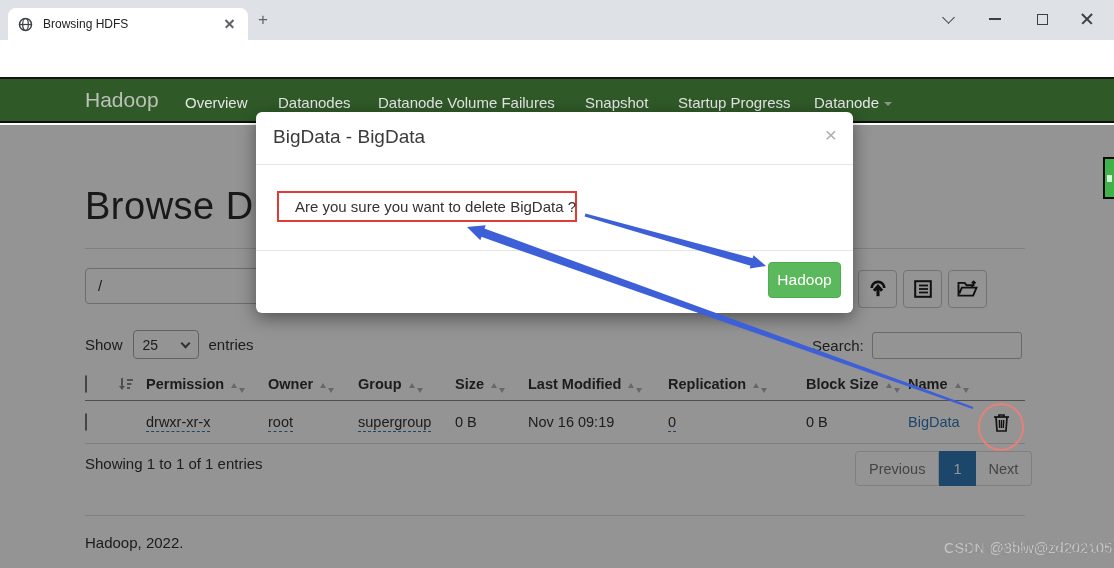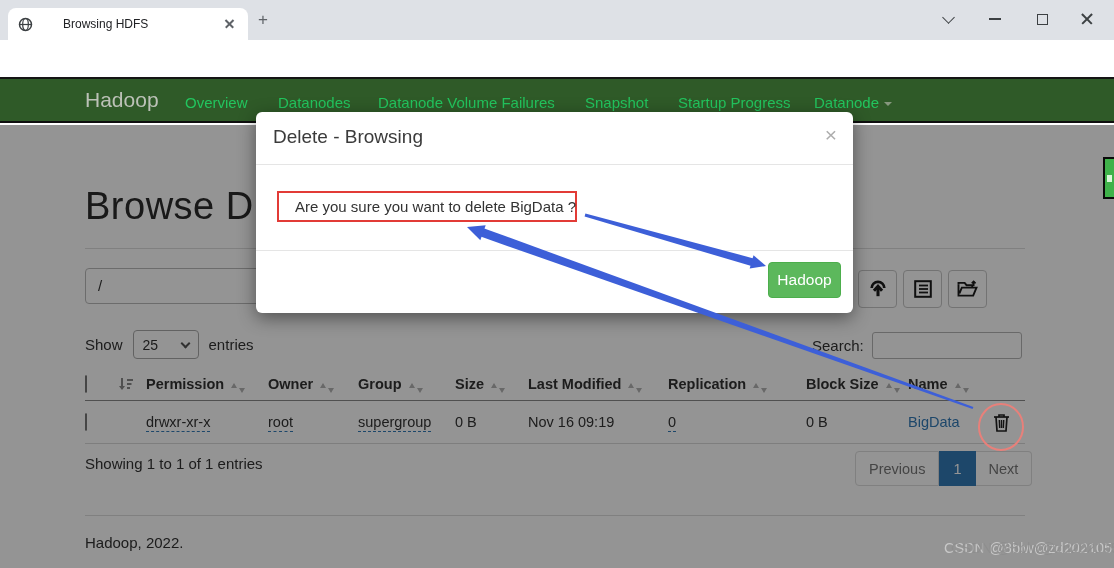--- a/index.html
+++ b/index.html
@@ -3,21 +3,21 @@
 <meta charset="utf-8">
 <style>
   * { box-sizing: border-box; margin: 0; padding: 0; }
   html,body { width:1114px; height:568px; overflow:hidden; }
   body { font-family:"Liberation Sans", sans-serif; background:#fff; position:relative; }
   #stage { position:absolute; left:0; top:0; width:1114px; height:568px; overflow:hidden; }
 
   
   #tabbar { position:absolute; left:0; top:0; width:1114px; height:40px; background:#dee1e6; }
   .tab { position:absolute; left:8px; top:8px; width:240px; height:32px; background:#fff;
-         border-radius:8px 8px 0 0; display:flex; align-items:center; padding:0 10px;gap:20px; }
+         border-radius:8px 8px 0 0; display:flex; align-items:center; padding:0 10px; }
   .tab-title { font-size:12px; color:#202124; margin-left:10px; flex:1; white-space:nowrap; overflow:hidden; }
   .tab-close { position:relative; width:16px; height:16px; }
   .bar1,.bar2 { position:absolute; left:2px; top:7px; width:11px; height:1.6px; background:#5f6368; }
   .bar1 { transform:rotate(45deg);} .bar2 { transform:rotate(-45deg);}
   .newtab { position:absolute; left:258px; top:12px; font-size:17px; color:#5f6368; line-height:16px; }
   .winctl { position:absolute; top:8px; width:30px; height:22px; display:flex; align-items:center; justify-content:center; }
   .chev { width:9px; height:9px; border-right:1.6px solid #3c4043; border-bottom:1.6px solid #3c4043; transform:rotate(45deg); margin-top:-4px;}
   .minig { width:12px; height:1.6px; background:#3c4043; }
   .maxg  { width:11px; height:11px; border:1.6px solid #3c4043; }
   .closeg { position:relative; width:14px; height:14px; }
@@ -31,21 +31,21 @@
   .omni .notsecure { color:#5f6368; margin-left:6px; }
   .omni .sep { color:#c6c9cc; margin:0 10px; font-size:15px; }
   .omni .host { color:#202124; }
   .omni .path { color:#44474a; }
   #chromeline { position:absolute; left:0; top:77px; width:1114px; height:2px; background:#151515; }
 
   
   #navbar { position:absolute; left:0; top:79px; width:1114px; height:44px; background:#2f5a28;
             border-bottom:2px solid #0e0e0e; }
   .brand { position:absolute; left:85px; top:9px; font-size:21px; color:#bcc1b7; }
-  .navitem { position:absolute; top:15px; font-size:15px; color:#22c55e; white-space:nowrap; }
+  .navitem { position:absolute; top:15px; font-size:15px; color:#e5e5e5; white-space:nowrap; }
   .caret { display:inline-block; width:0; height:0; border-left:4px solid transparent;
            border-right:4px solid transparent; border-top:4px solid #87977f; margin-left:5px; vertical-align:middle;}
 
   
   #content { position:absolute; left:0; top:125px; width:1114px; height:443px; background:#fff; }
   .h1 { position:absolute; left:85px; top:60px; font-size:38px; color:#2b2b2b; letter-spacing:.5px; }
   .rule { position:absolute; left:85px; width:940px; height:1px; background:#ddd; }
   .path-input { position:absolute; left:85px; top:143px; width:562px; height:36px; border:1px solid #bbb;
                 border-radius:4px; background:#fff; font-size:15px; color:#333; line-height:34px; padding-left:12px; }
   .actbtn { position:absolute; top:145px; width:39px; height:38px; border:1px solid #c6c6c6; border-radius:4px;
@@ -354,21 +354,21 @@
     <div class="footer-text">Hadoop, 2022.</div>
   </div>
 
   <div id="backdrop"></div>
   <div id="greenwidget">
       <i></i>
     </div>
 
   <div id="modal">
     <div class="m-head">
-      <span class="m-title">Delete - Browsing</span>
+      <span class="m-title">BigData - BigData</span>
       <span class="m-x">×</span>
     </div>
     <div class="m-msgbox">
       <span class="m-msg">Are you sure you want to delete BigData ?</span>
     </div>
     <div class="m-foot"></div>
     <div class="btn btn-delete">Hadoop</div>
   </div>
 
   <svg id="annots" viewBox="0 0 1114 568">

